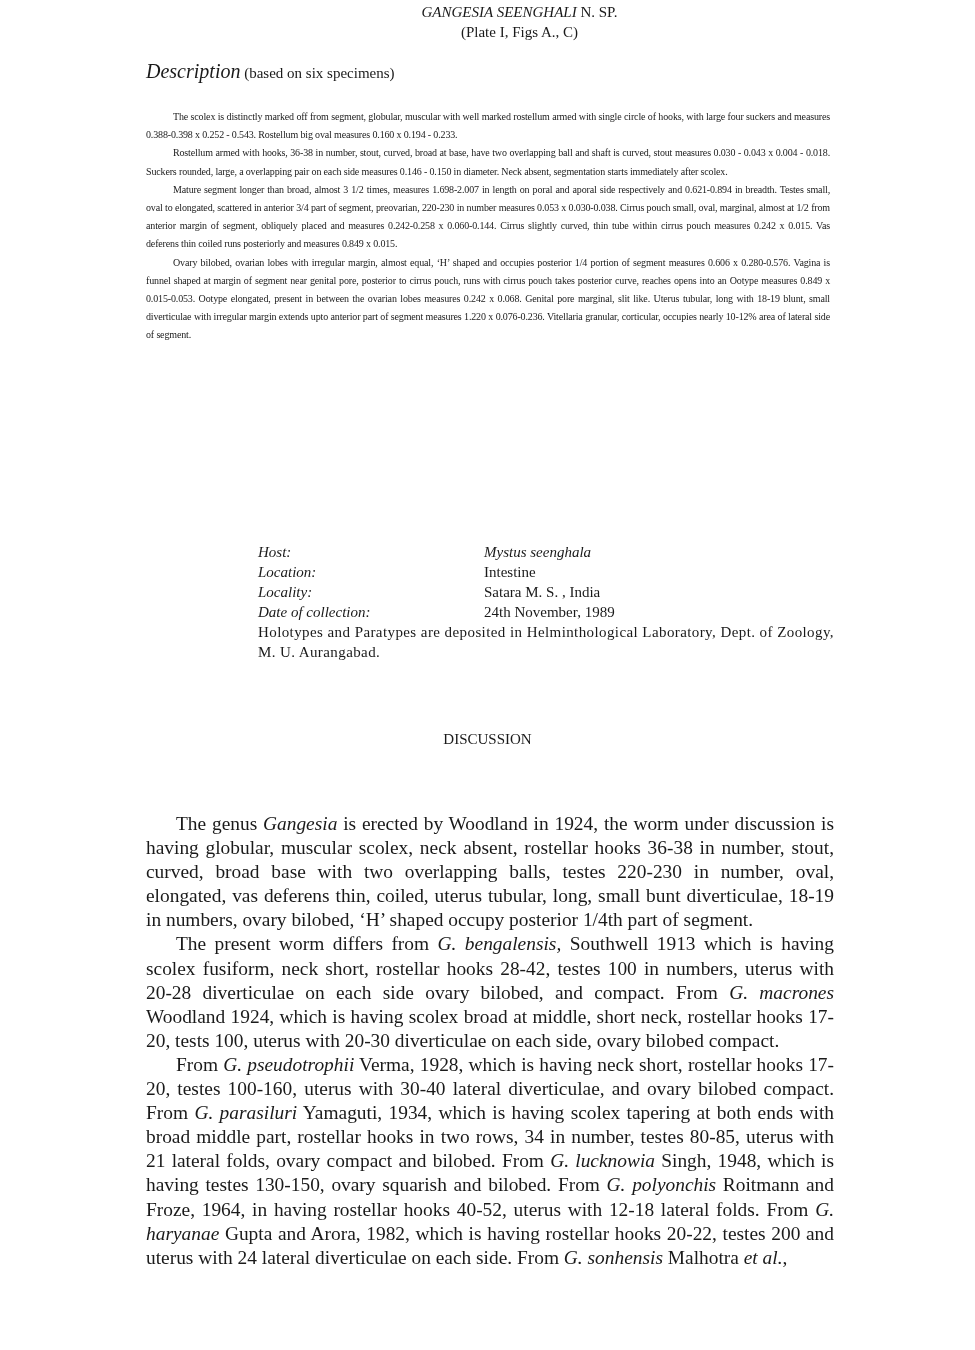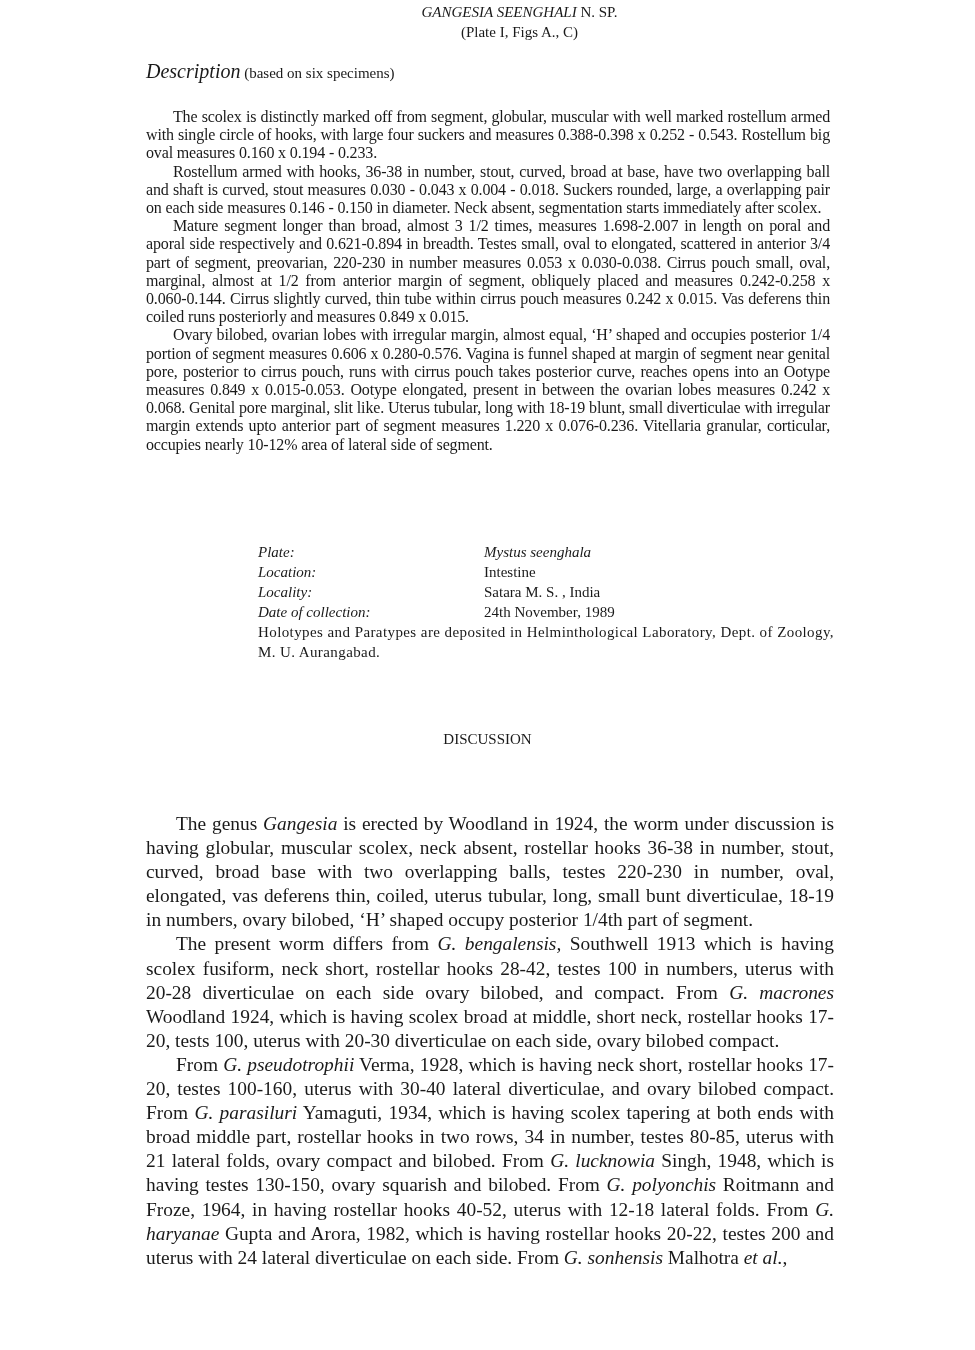--- a/index.html
+++ b/index.html
@@ -5,21 +5,21 @@
   html, body { margin: 0; padding: 0; background: #ffffff; }
   body { width: 975px; height: 1350px; position: relative; overflow: hidden;
          font-family: "Liberation Serif", "DejaVu Serif", serif; color: #1a1a1a; }
   .title { position: absolute; left: 0; width: 975px; text-align: center; top: 2px;
            font-size: 15px; line-height: 20px; padding-left: 32px; }
   .title .sp { font-style: italic; }
   .section-desc { position: absolute; left: 146px; top: 60px; font-size: 20px; }
   .section-desc .main { font-style: italic; margin-top: 28px; }
   .section-desc .sub { font-size: 15px; }
   .desc-body { position: absolute; left: 146px; top: 108px; width: 684px;
-               font-size: 16px; line-height: 18.2px; text-align: justify; letter-spacing: -0.15px; }
+               font-size: 10px; line-height: 18.2px; text-align: justify; letter-spacing: -0.15px; }
   .desc-body p { margin: 0; text-indent: 27px; }
   .meta { position: absolute; left: 258px; top: 542px; width: 576px; font-size: 15px; line-height: 20px; }
   .meta-row { display: flex; }
   .meta-label { width: 226px; font-style: italic; flex: none; }
   .meta-value { flex: 1; text-align: justify; }
   .meta-value.italic { font-style: italic; }
   .meta-value.spaced { letter-spacing: 0.4px; }
   .disc-head { position: absolute; left: 0; width: 975px; text-align: center; top: 731px;
                font-size: 15px; }
   .disc-body { position: absolute; left: 146px; top: 772px; width: 688px;
@@ -41,21 +41,21 @@
 
 <div class="desc-body">
   <p>The scolex is distinctly marked off from segment, globular, muscular with well marked rostellum armed with single circle of hooks, with large four suckers and measures 0.388-0.398 x 0.252 - 0.543. Rostellum big oval measures 0.160 x 0.194 - 0.233.</p>
   <p>Rostellum armed with hooks, 36-38 in number, stout, curved, broad at base, have two overlapping ball and shaft is curved, stout measures 0.030 - 0.043 x 0.004 - 0.018. Suckers rounded, large, a overlapping pair on each side measures 0.146 - 0.150 in diameter. Neck absent, segmentation starts immediately after scolex.</p>
   <p>Mature segment longer than broad, almost 3 1/2 times, measures 1.698-2.007 in length on poral and aporal side respectively and 0.621-0.894 in breadth. Testes small, oval to elongated, scattered in anterior 3/4 part of segment, preovarian, 220-230 in number measures 0.053 x 0.030-0.038. Cirrus pouch small, oval, marginal, almost at 1/2 from anterior margin of segment, obliquely placed and measures 0.242-0.258 x 0.060-0.144. Cirrus slightly curved, thin tube within cirrus pouch measures 0.242 x 0.015. Vas deferens thin coiled runs posteriorly and measures 0.849 x 0.015.</p>
   <p>Ovary bilobed, ovarian lobes with irregular margin, almost equal, ‘H’ shaped and occupies posterior 1/4 portion of segment measures 0.606 x 0.280-0.576. Vagina is funnel shaped at margin of segment near genital pore, posterior to cirrus pouch, runs with cirrus pouch takes posterior curve, reaches opens into an Ootype measures 0.849 x 0.015-0.053. Ootype elongated, present in between the ovarian lobes measures 0.242 x 0.068. Genital pore marginal, slit like. Uterus tubular, long with 18-19 blunt, small diverticulae with irregular margin extends upto anterior part of segment measures 1.220 x 0.076-0.236. Vitellaria granular, corticular, occupies nearly 10-12% area of lateral side of segment.</p>
 </div>
 
 <div class="meta">
   <div class="meta-row">
-    <div class="meta-label">Plate:</div>
+    <div class="meta-label">Host:</div>
     <div class="meta-value italic">Mystus seenghala</div>
   </div>
   <div class="meta-row">
     <div class="meta-label">Location:</div>
     <div class="meta-value">Intestine</div>
   </div>
   <div class="meta-row">
     <div class="meta-label">Locality:</div>
     <div class="meta-value">Satara M. S. , India</div>
   </div>

